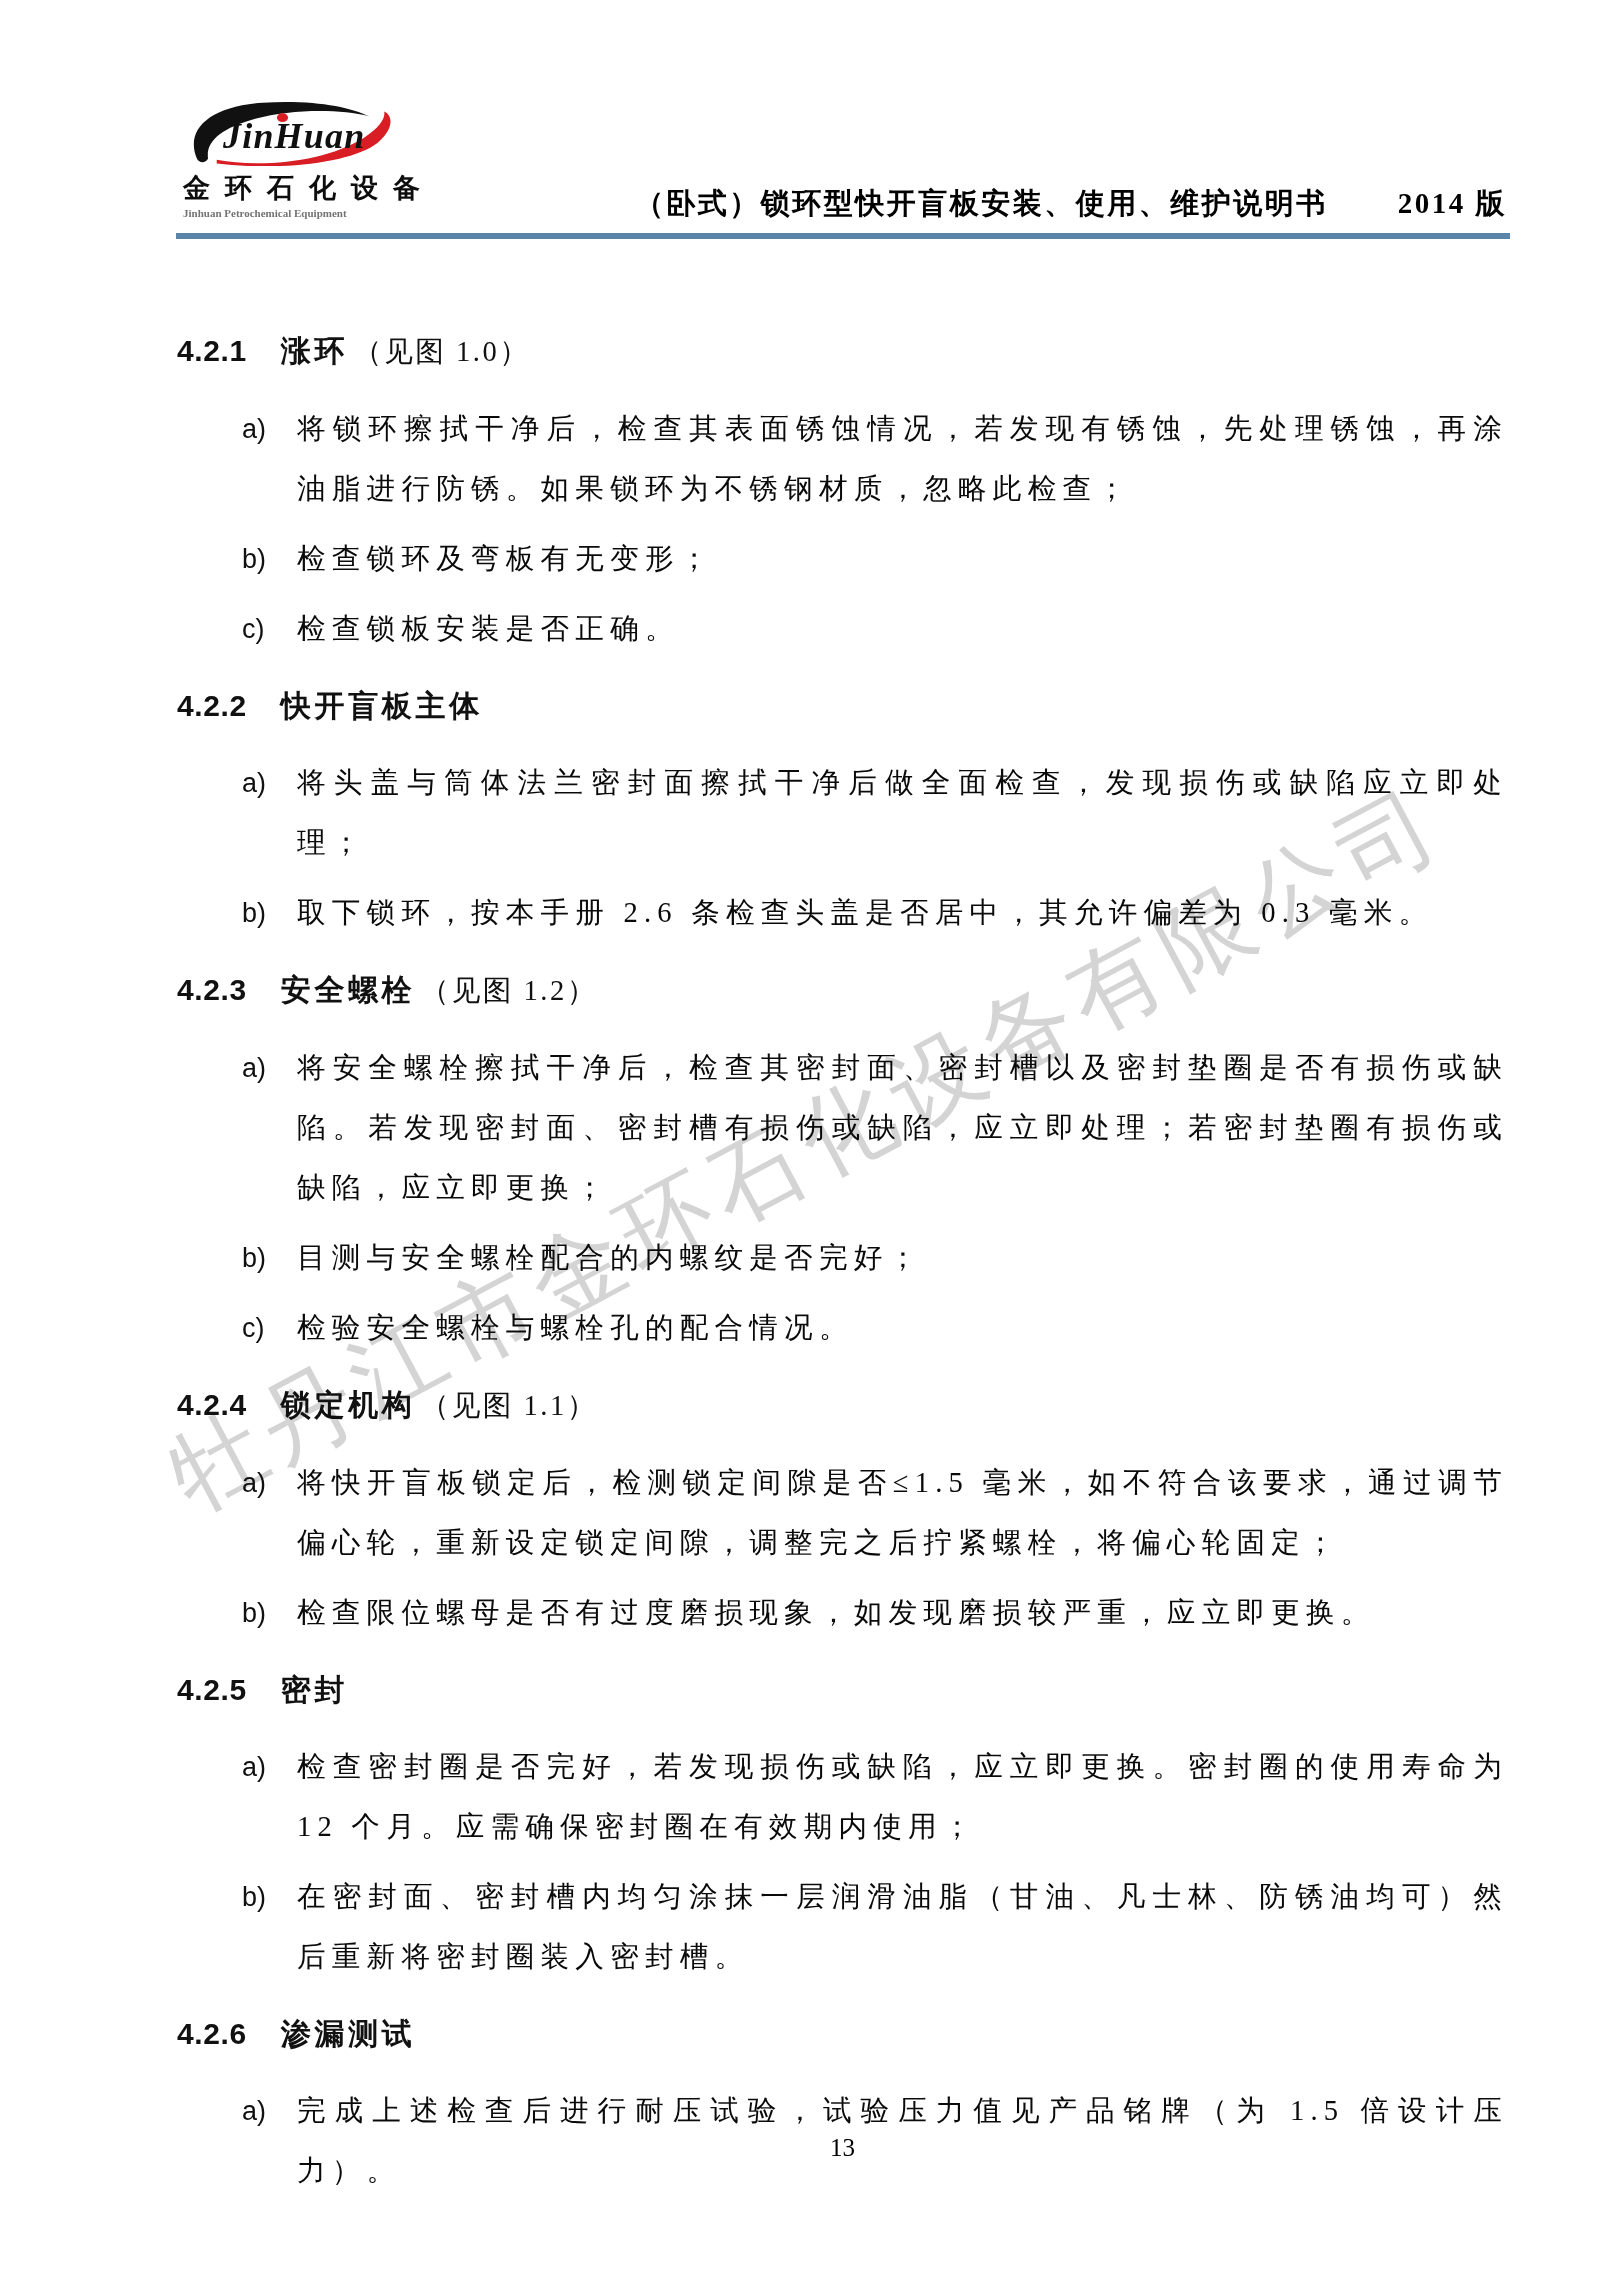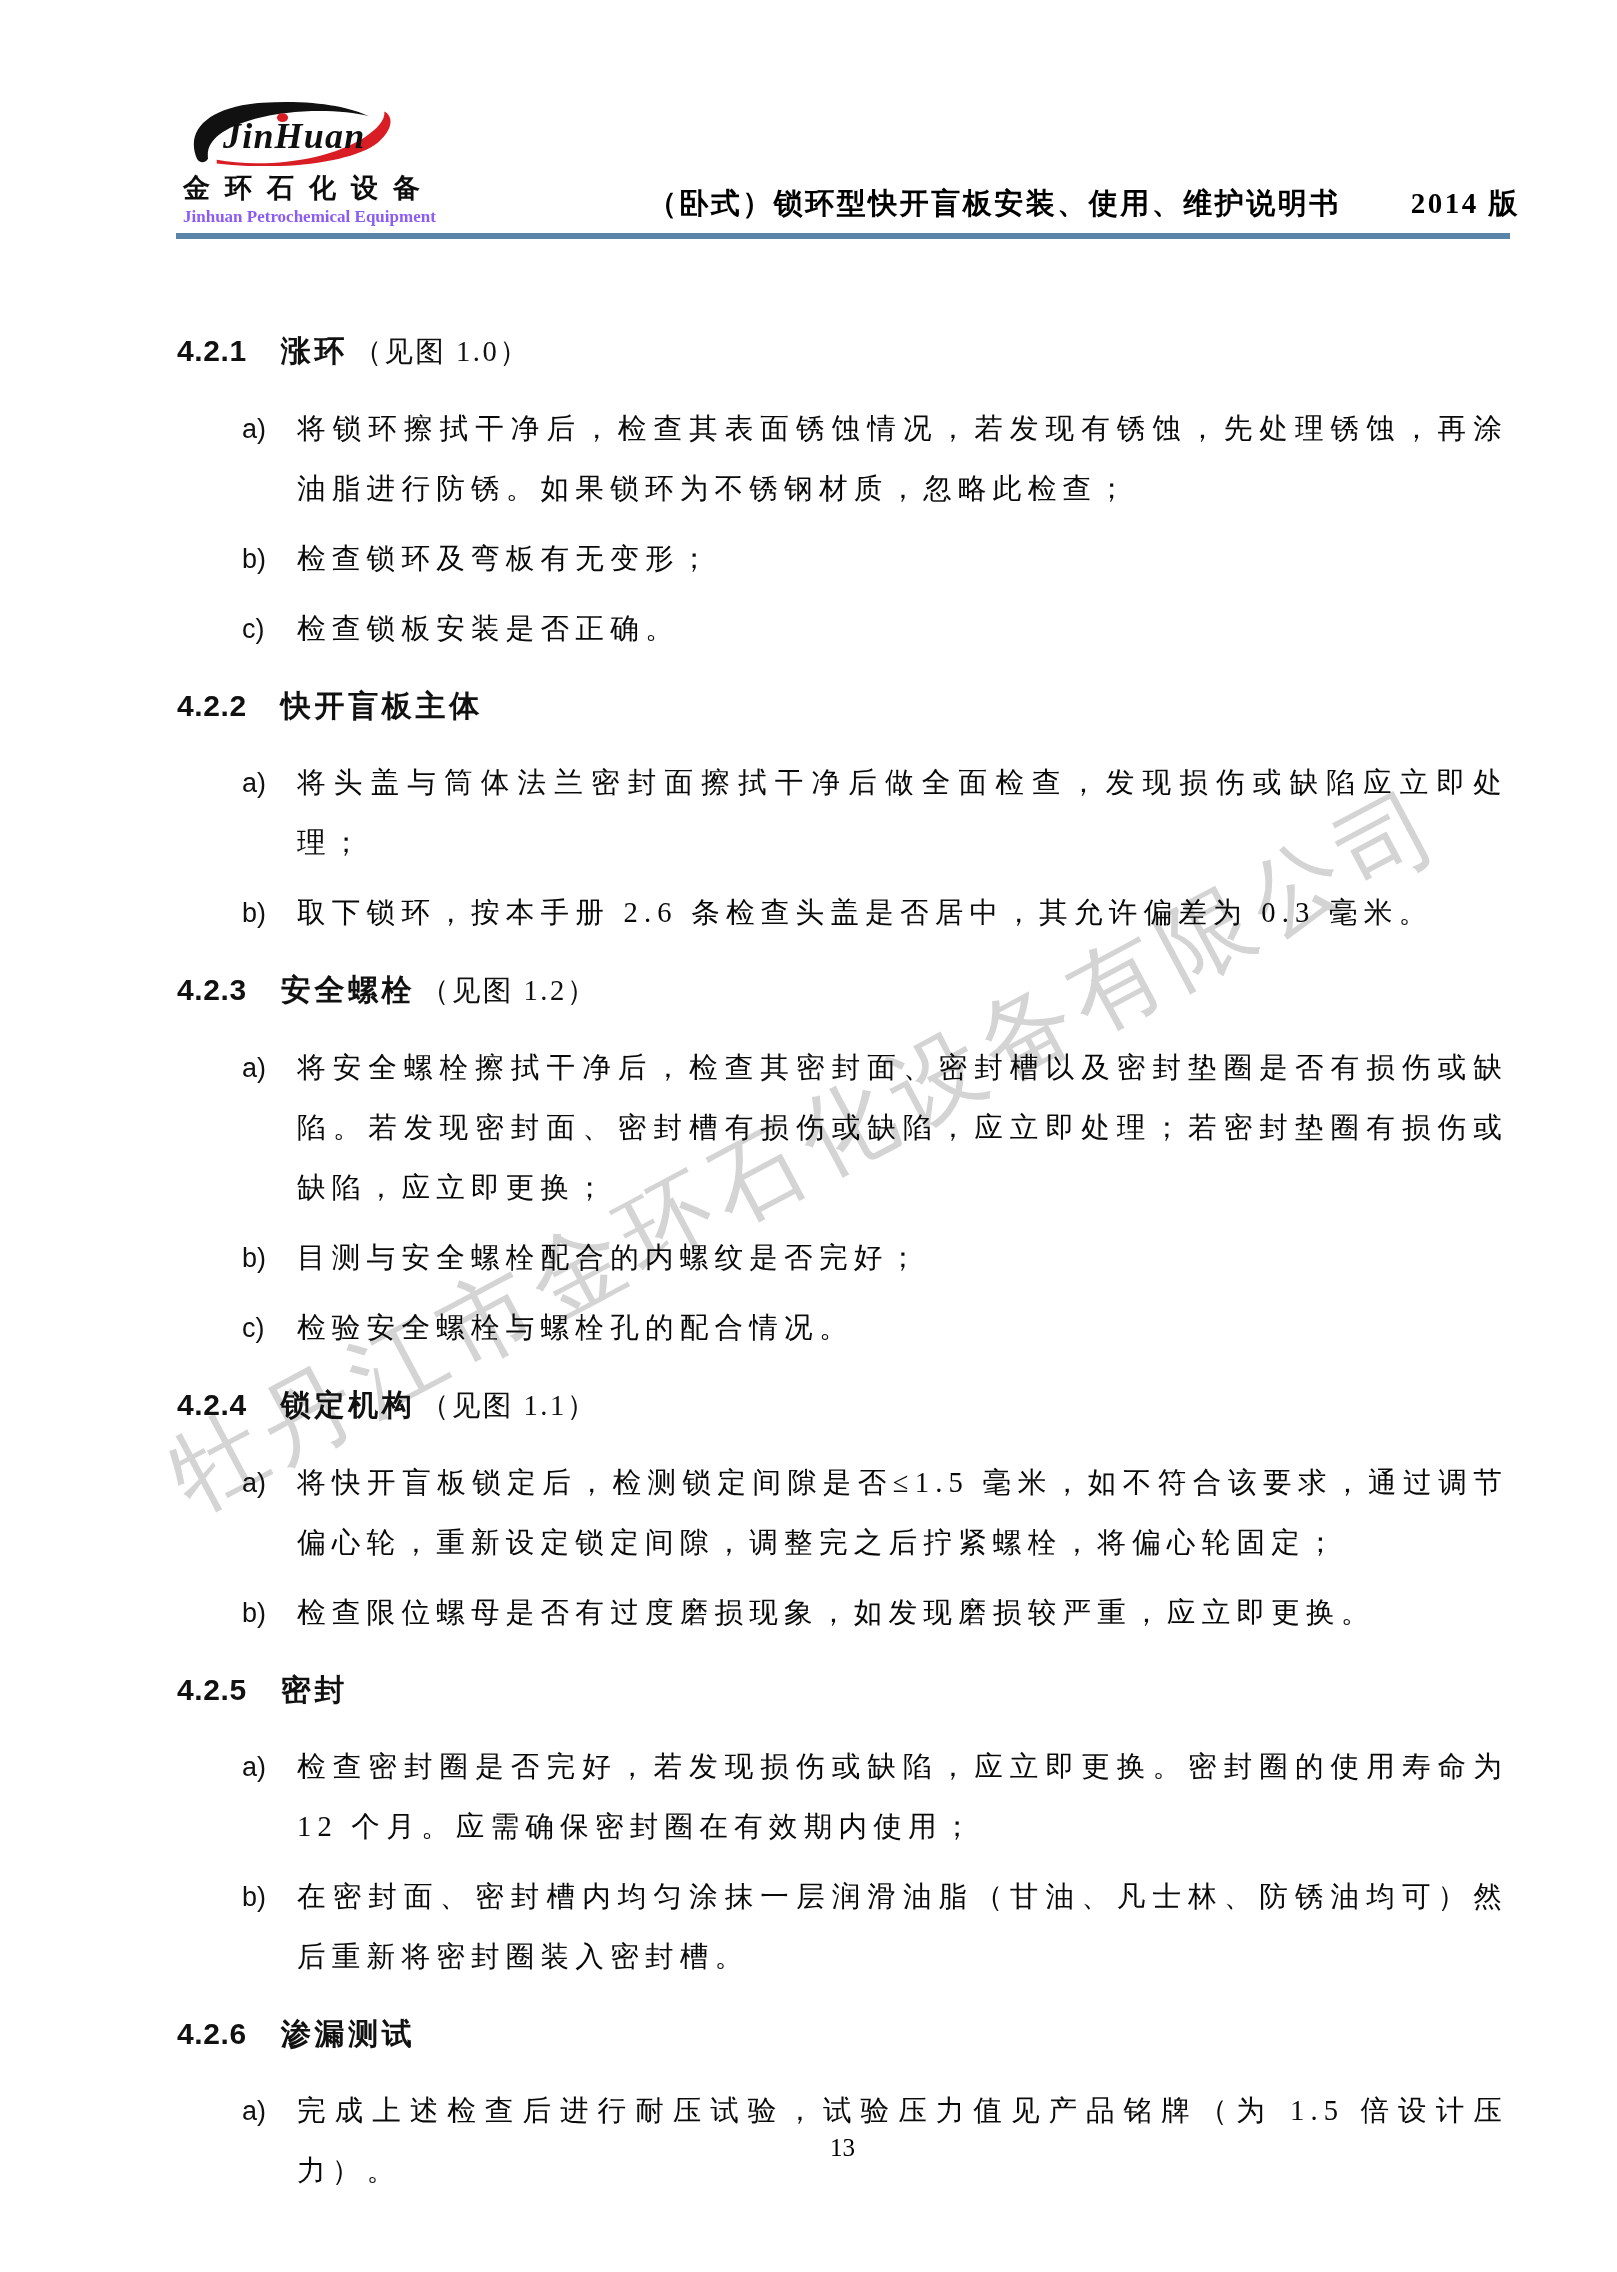--- a/index.html
+++ b/index.html
@@ -43,25 +43,25 @@
     letter-spacing:1.2px;
   }
   .logo-cn{
     font-family:"Liberation Sans", sans-serif;
     font-weight:bold;font-size:27px;
     letter-spacing:15px;color:#0d0d0d;
     margin-top:3.7px;white-space:nowrap;
   }
   .logo-en{
     font-family:"Liberation Serif", serif;
-    font-weight:bold;font-size:17px;color:#8b5cf6;
+    font-weight:bold;font-size:11px;color:#737373;
     margin-top:1.2px;white-space:nowrap;
   }
   .header-title-row{
-    position:absolute;top:184px;right:97px;
+    position:absolute;top:184px;right:110px;
     display:flex;align-items:baseline;gap:70px;
     z-index:2;
   }
   .doc-title{
     font-family:"Liberation Serif", serif;
     font-weight:bold;font-size:29px;color:#000;
     letter-spacing:2.5px;white-space:nowrap;
   }
   .doc-edition{
     font-family:"Liberation Serif", serif;

